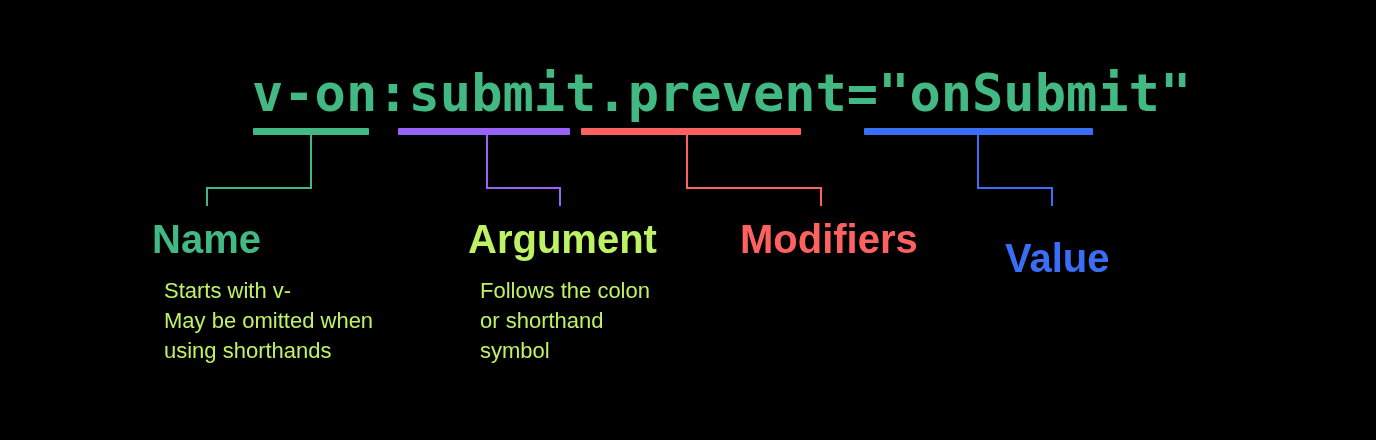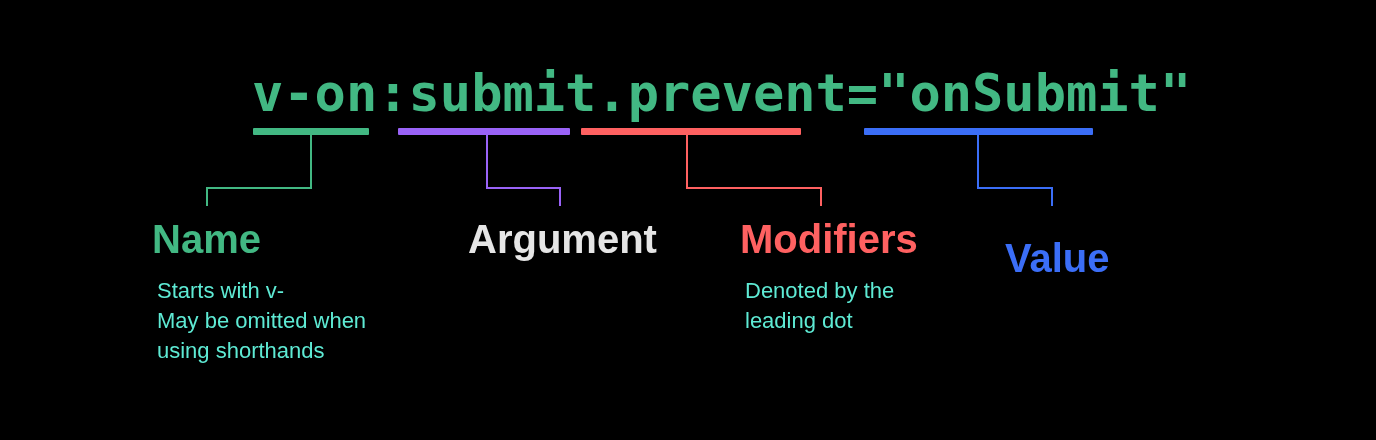--- a/index.html
+++ b/index.html
@@ -60,22 +60,22 @@
     font-weight: 700;
     line-height: 42px;
     margin: 0;
     white-space: nowrap;
   }
   .col-desc {
     font-family: "Liberation Sans", sans-serif;
     font-size: 22px;
     font-weight: 400;
     line-height: 30px;
-    margin: 16px 0 0 5px;
-    color: #5eead4;
+    margin: 16px 0 0 12px;
+    color: #bef264;
     white-space: pre-line;
   }
 </style>
 </head>
 <body>
 
 <div id="stage">
 
   <div class="code-line">v-on:submit.prevent="onSubmit"</div>
 
@@ -94,25 +94,26 @@
     </svg>
 
   <div id="columns">
       <div class="col" style="left: 152px;">
         <div class="col-title" style="color: rgb(66, 184, 131);">Name</div>
         <div class="col-desc">Starts with v-
 May be omitted when
 using shorthands</div>
       </div>
       <div class="col" style="left: 468px;">
-        <div class="col-title" style="color: #e5e5e5;">Argument</div>
+        <div class="col-title" style="color: #bef264;">Argument</div>
+        <div class="col-desc">Follows the colon
+or shorthand
+symbol</div>
       </div>
       <div class="col" style="left: 740px;">
         <div class="col-title" style="color: rgb(255, 97, 97);">Modifiers</div>
-        <div class="col-desc">Denoted by the
-leading dot</div>
       </div>
       <div class="col" style="left: 1005px;">
         <div class="col-title" style="color: rgb(59, 110, 247); margin-top: 19px;">Value</div>
       </div>
     </div>
 
 </div>
 
 </body></html>

